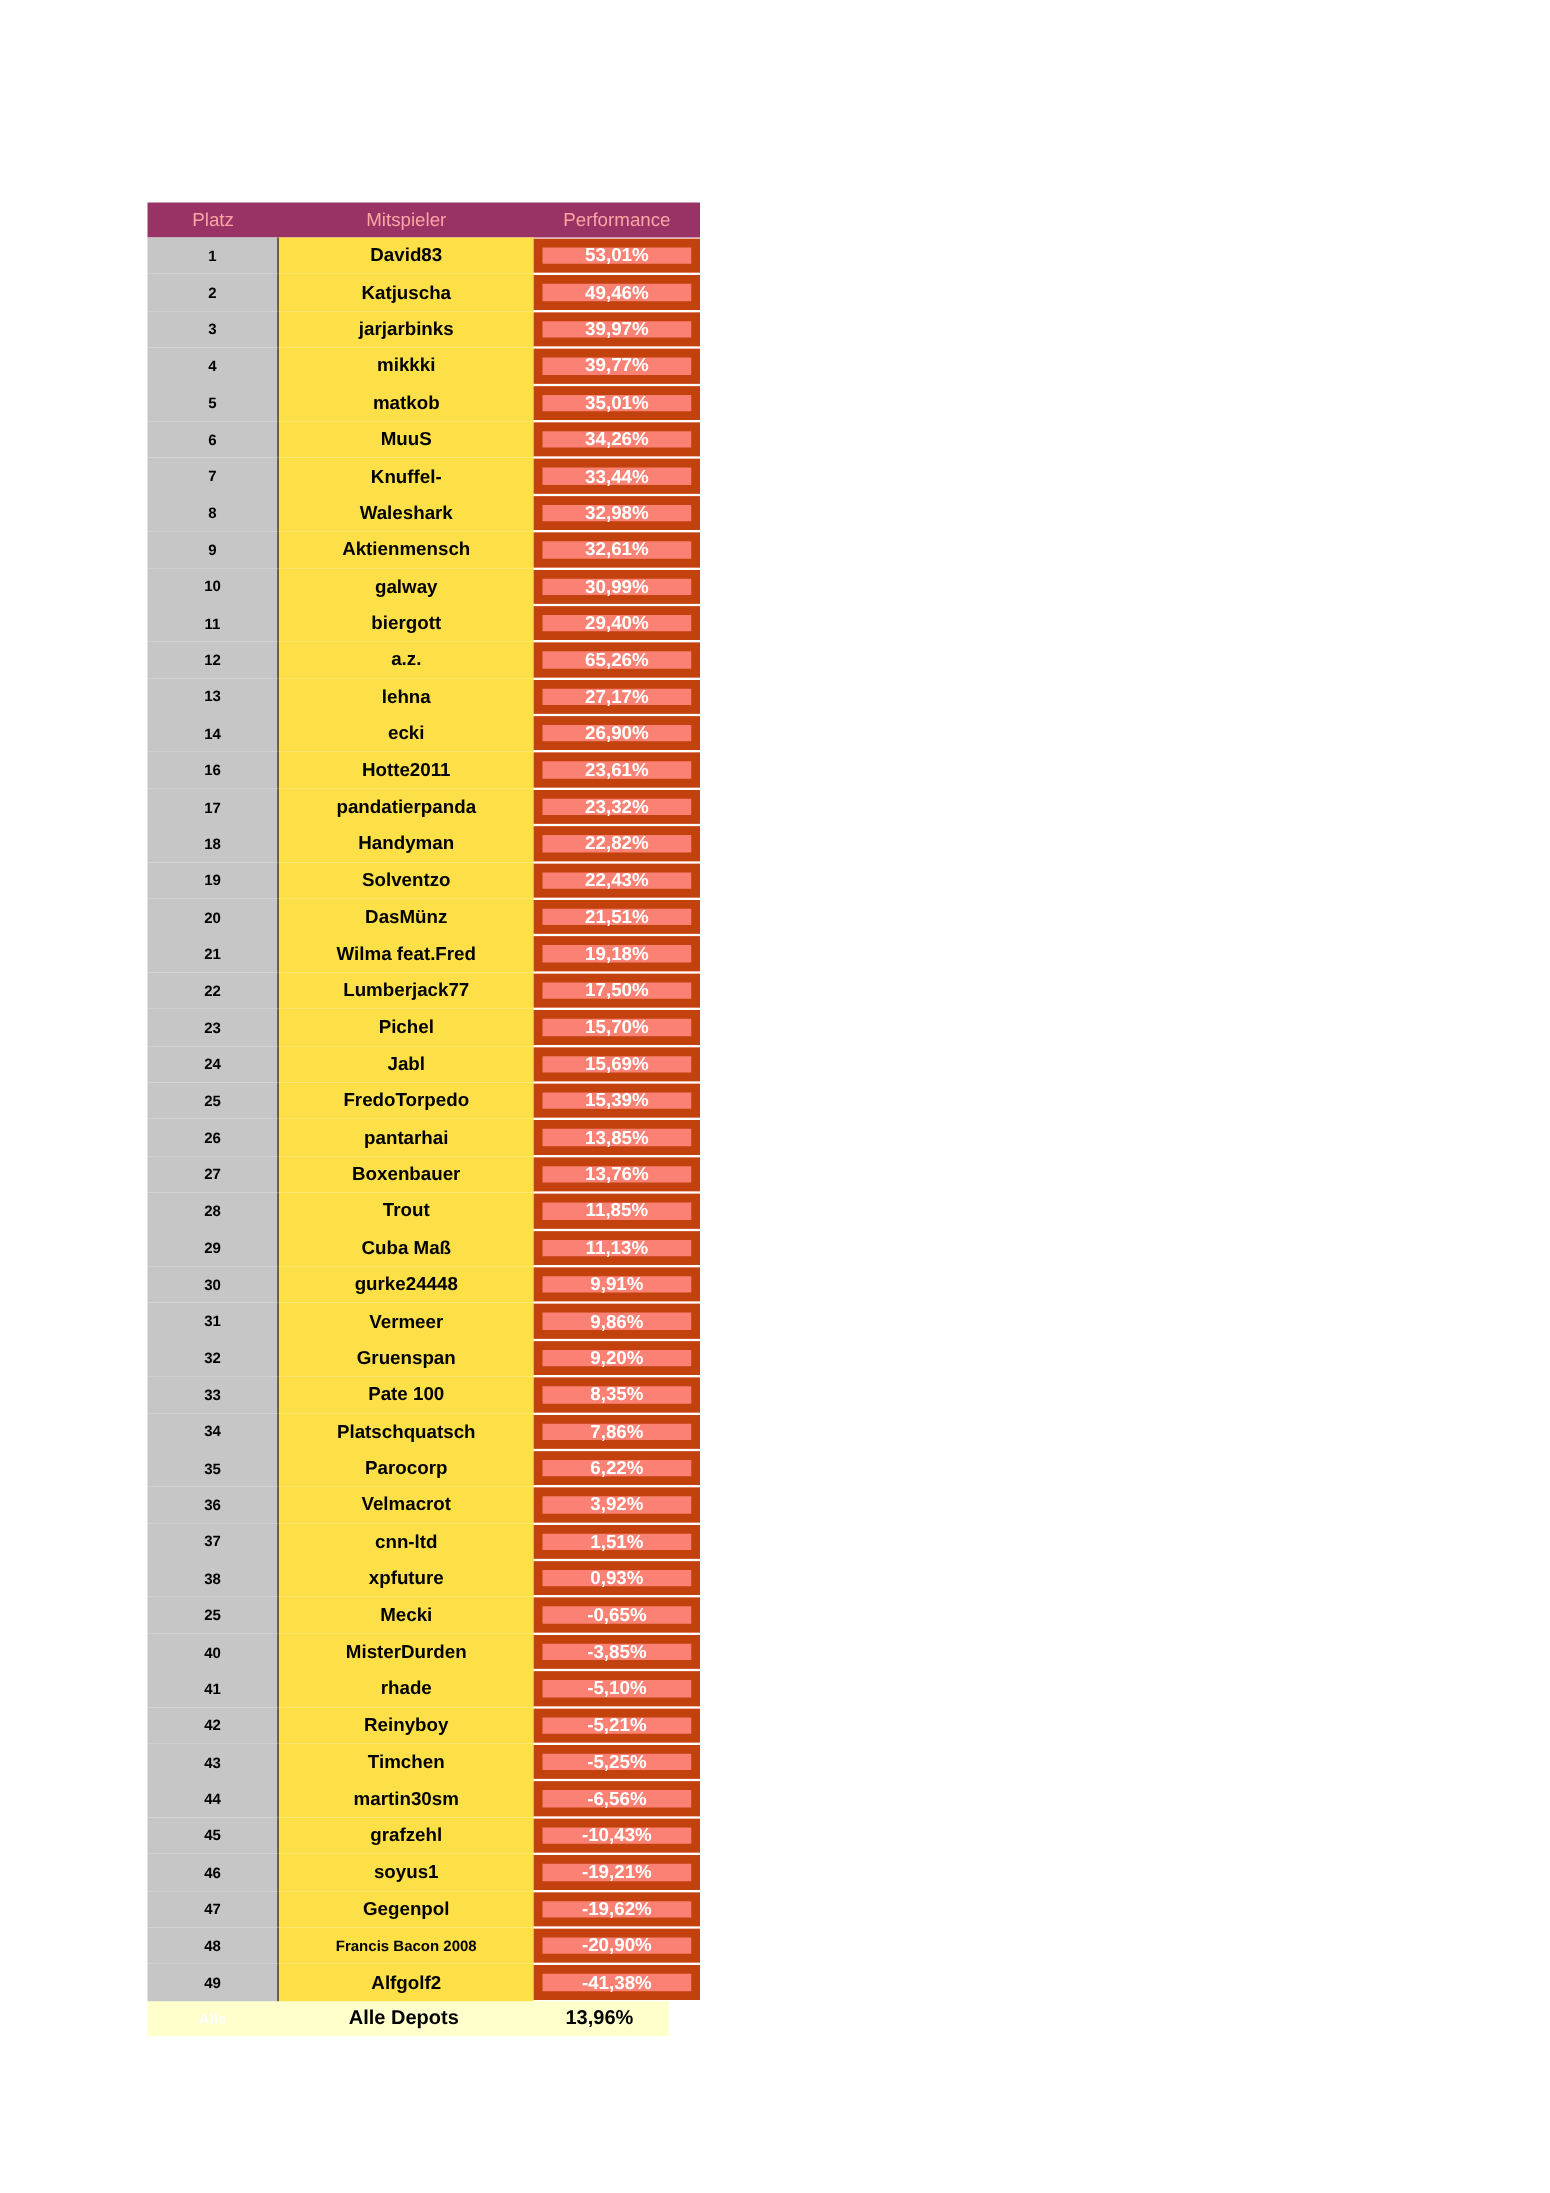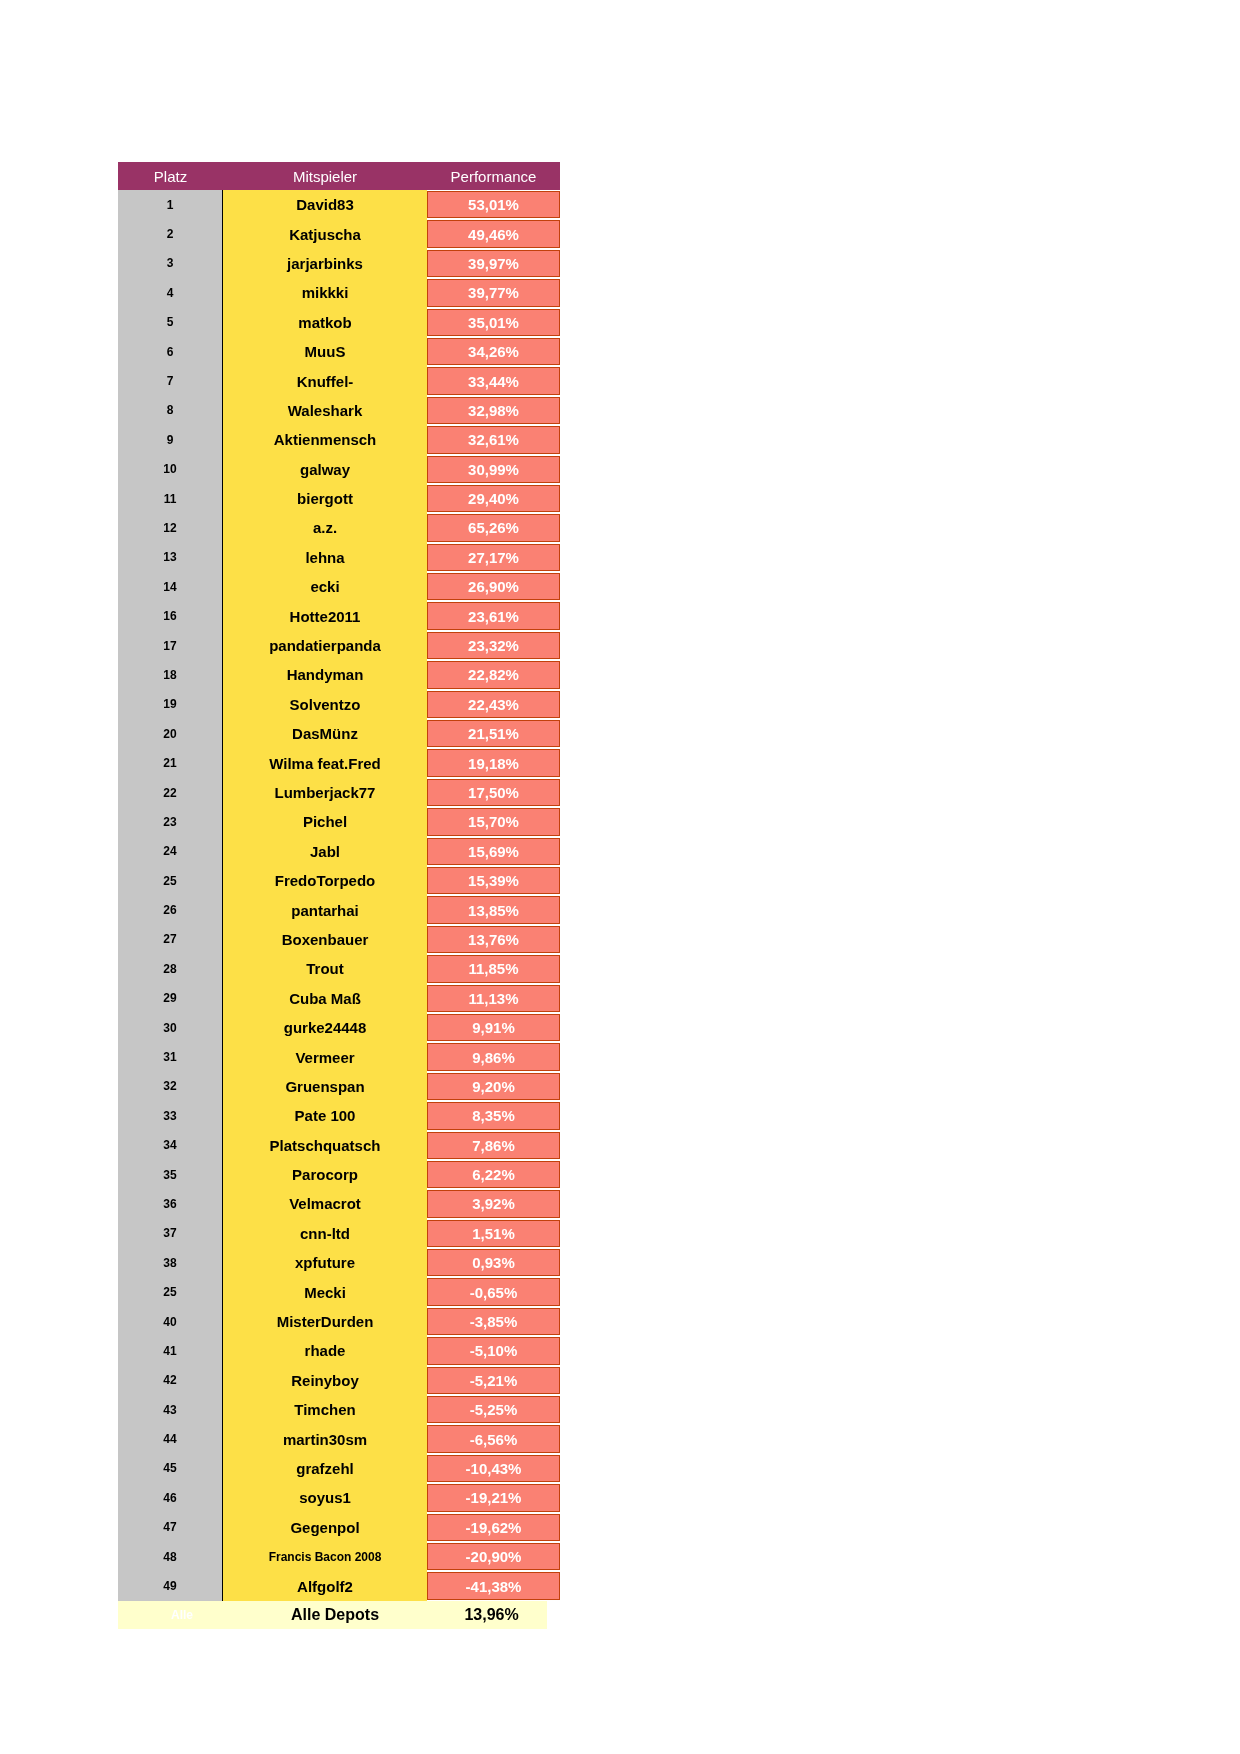--- a/index.html
+++ b/index.html
@@ -18,21 +18,21 @@
   .sheet {
     position: absolute;
     left: 118px;
     top: 162px;
     width: 442px;
   }
   .thead {
     display: flex;
     height: 28px;
     background: #993366;
-    color: #ffffff;
+    color: #fca5a5;
     font-size: 15px;
     align-items: center;
   }
   .th { text-align: center; }
   .th.platz { width: 105px; }
   .th.name  { width: 204px; }
   .th.perf  { width: 133px; }
 
   .trow {
     display: flex;
@@ -63,35 +63,34 @@
   .td.name.small { font-size: 12px; }
   .td.perf {
     width: 133px;
     padding: 0;
   }
   .pbox {
     box-sizing: border-box;
     width: 100%;
     height: 27.4px;
     margin: 1px 0;
-    border: 1px solid #c2410c;
+    border: 7px solid #c2410c;
     background: #FA8173;
     color: #ffffff;
     font-weight: bold;
     font-size: 15px;
     display: flex;
     align-items: center;
     justify-content: center;
   }
   .frow {
     display: flex;
     height: 28px;
     width: 417px;
     background: #FFFFCC;
-    padding-left: 12px;
   }
   .frow .td.platz {
     background: transparent;
     border-right: none;
     color: #ffffff;
     font-size: 12px;
   }
   .frow .td.name {
     background: transparent;
     font-size: 16px;

